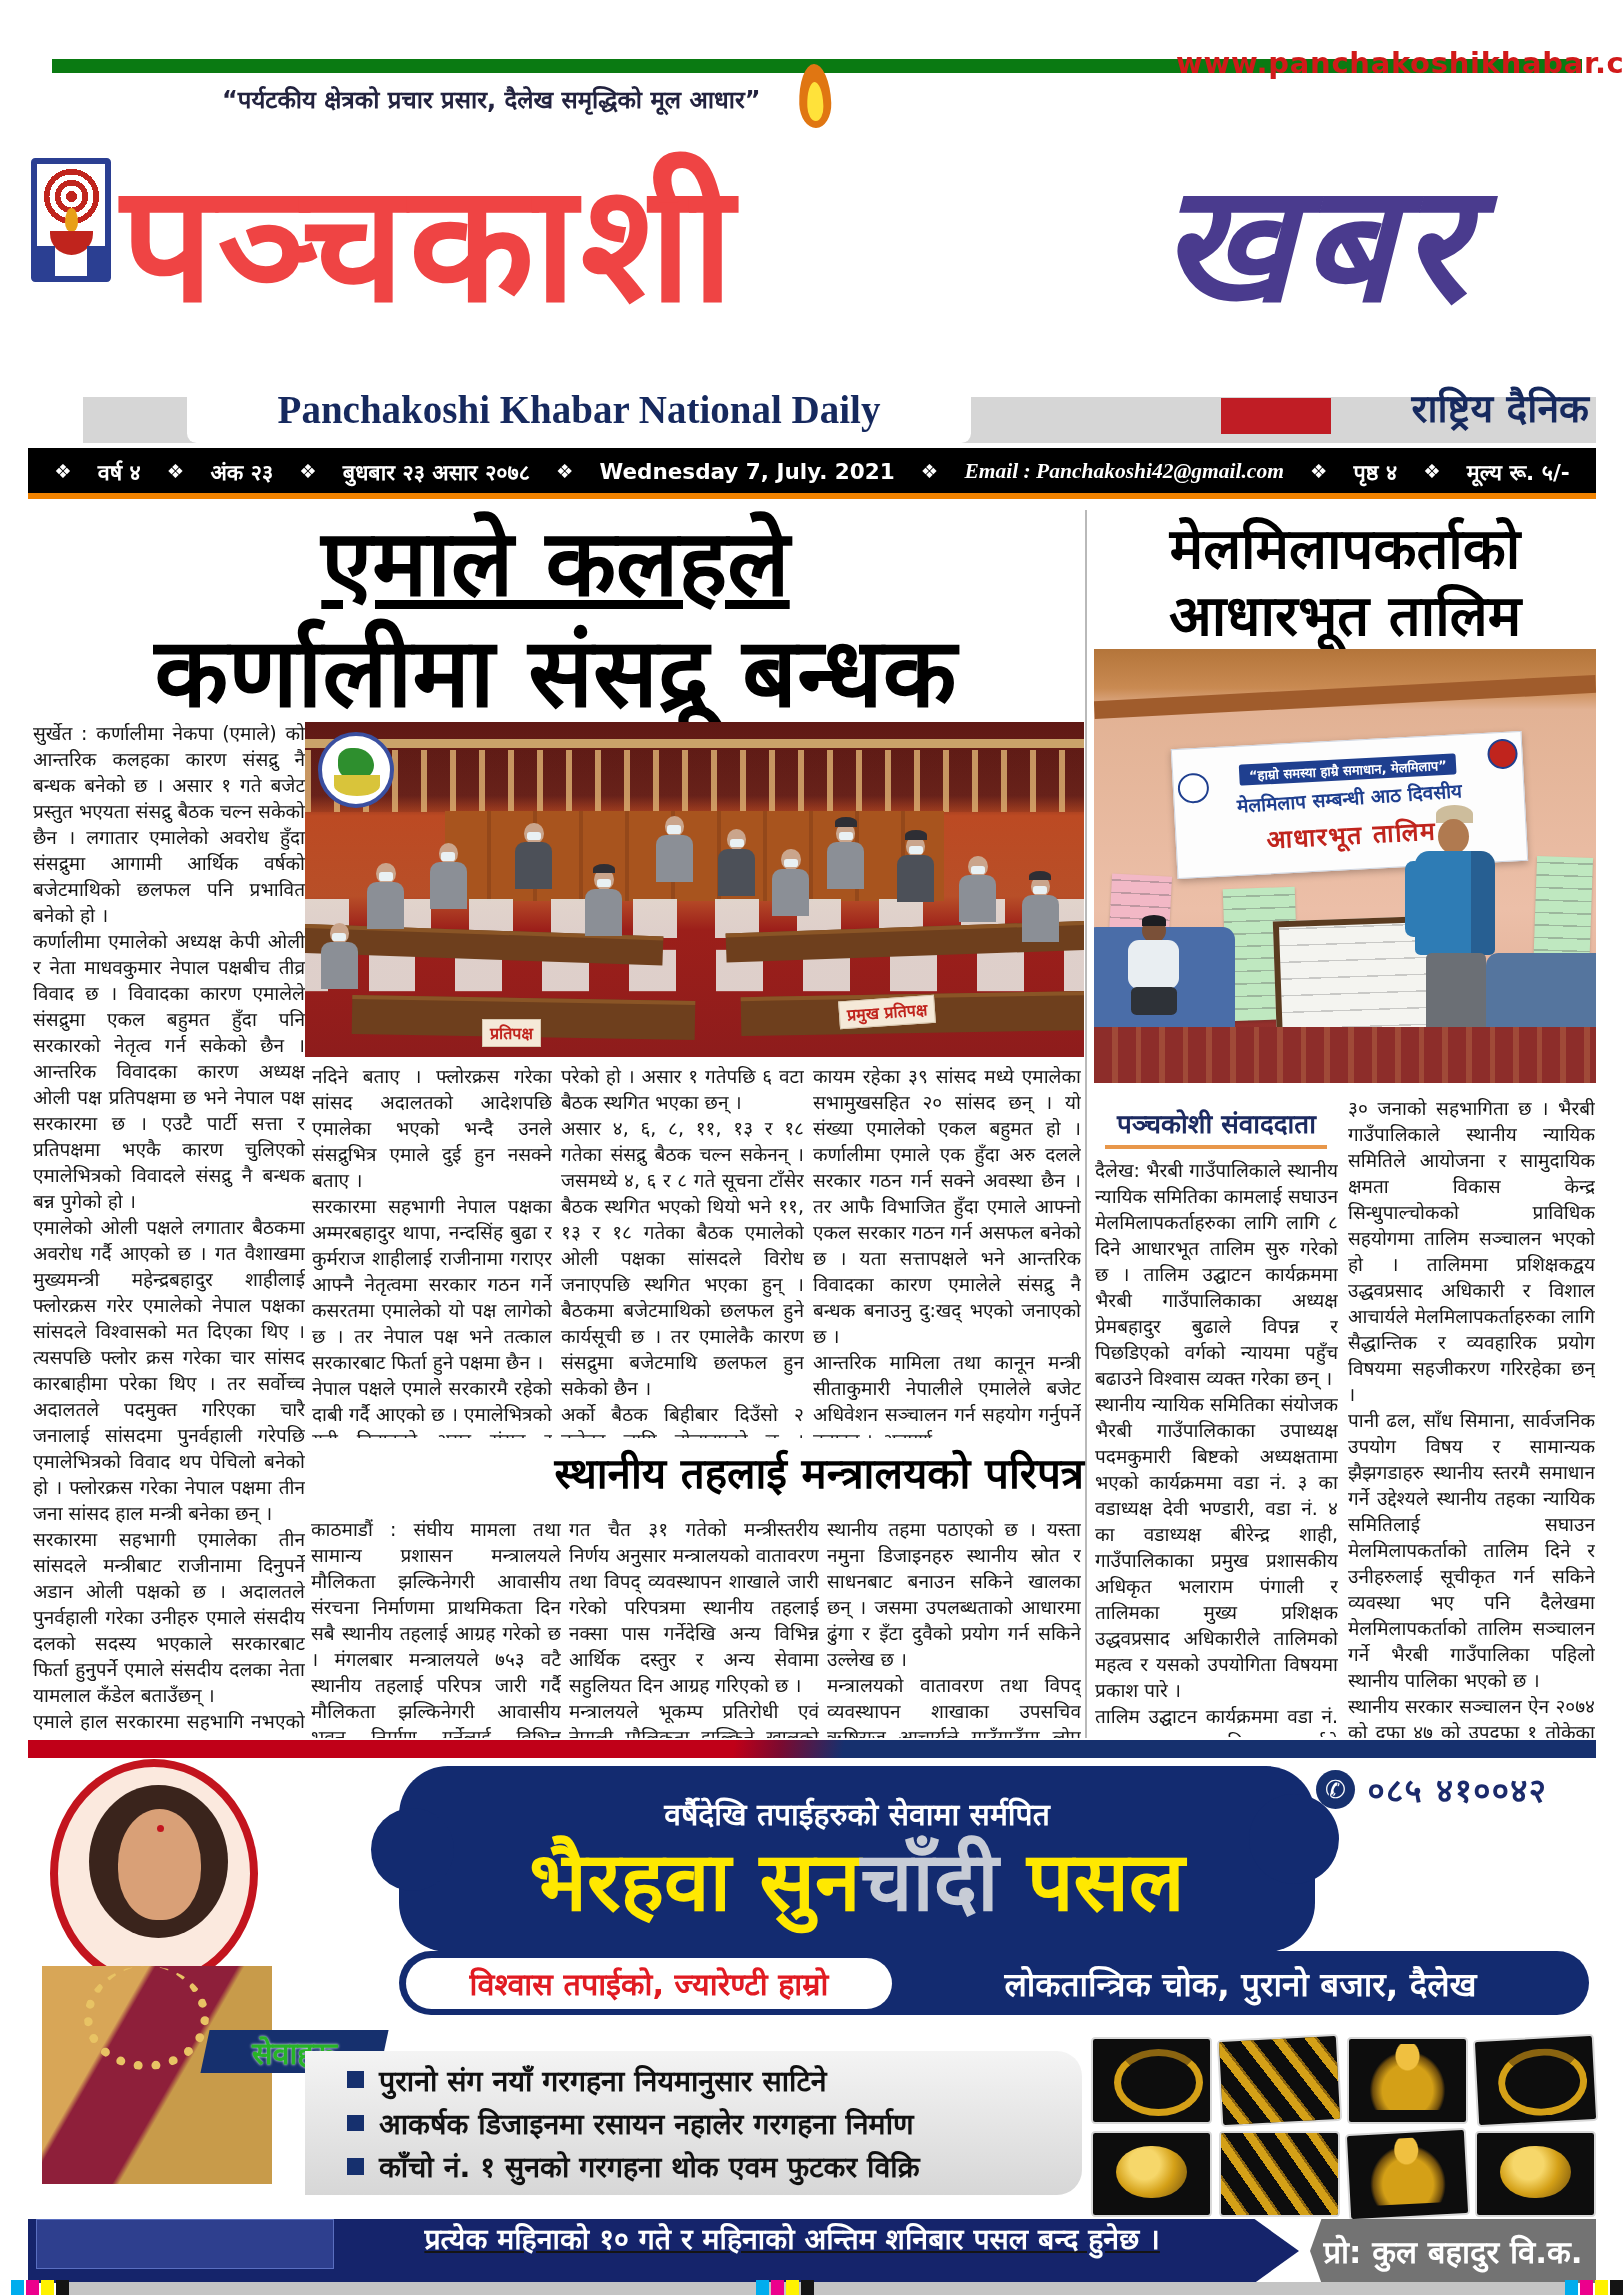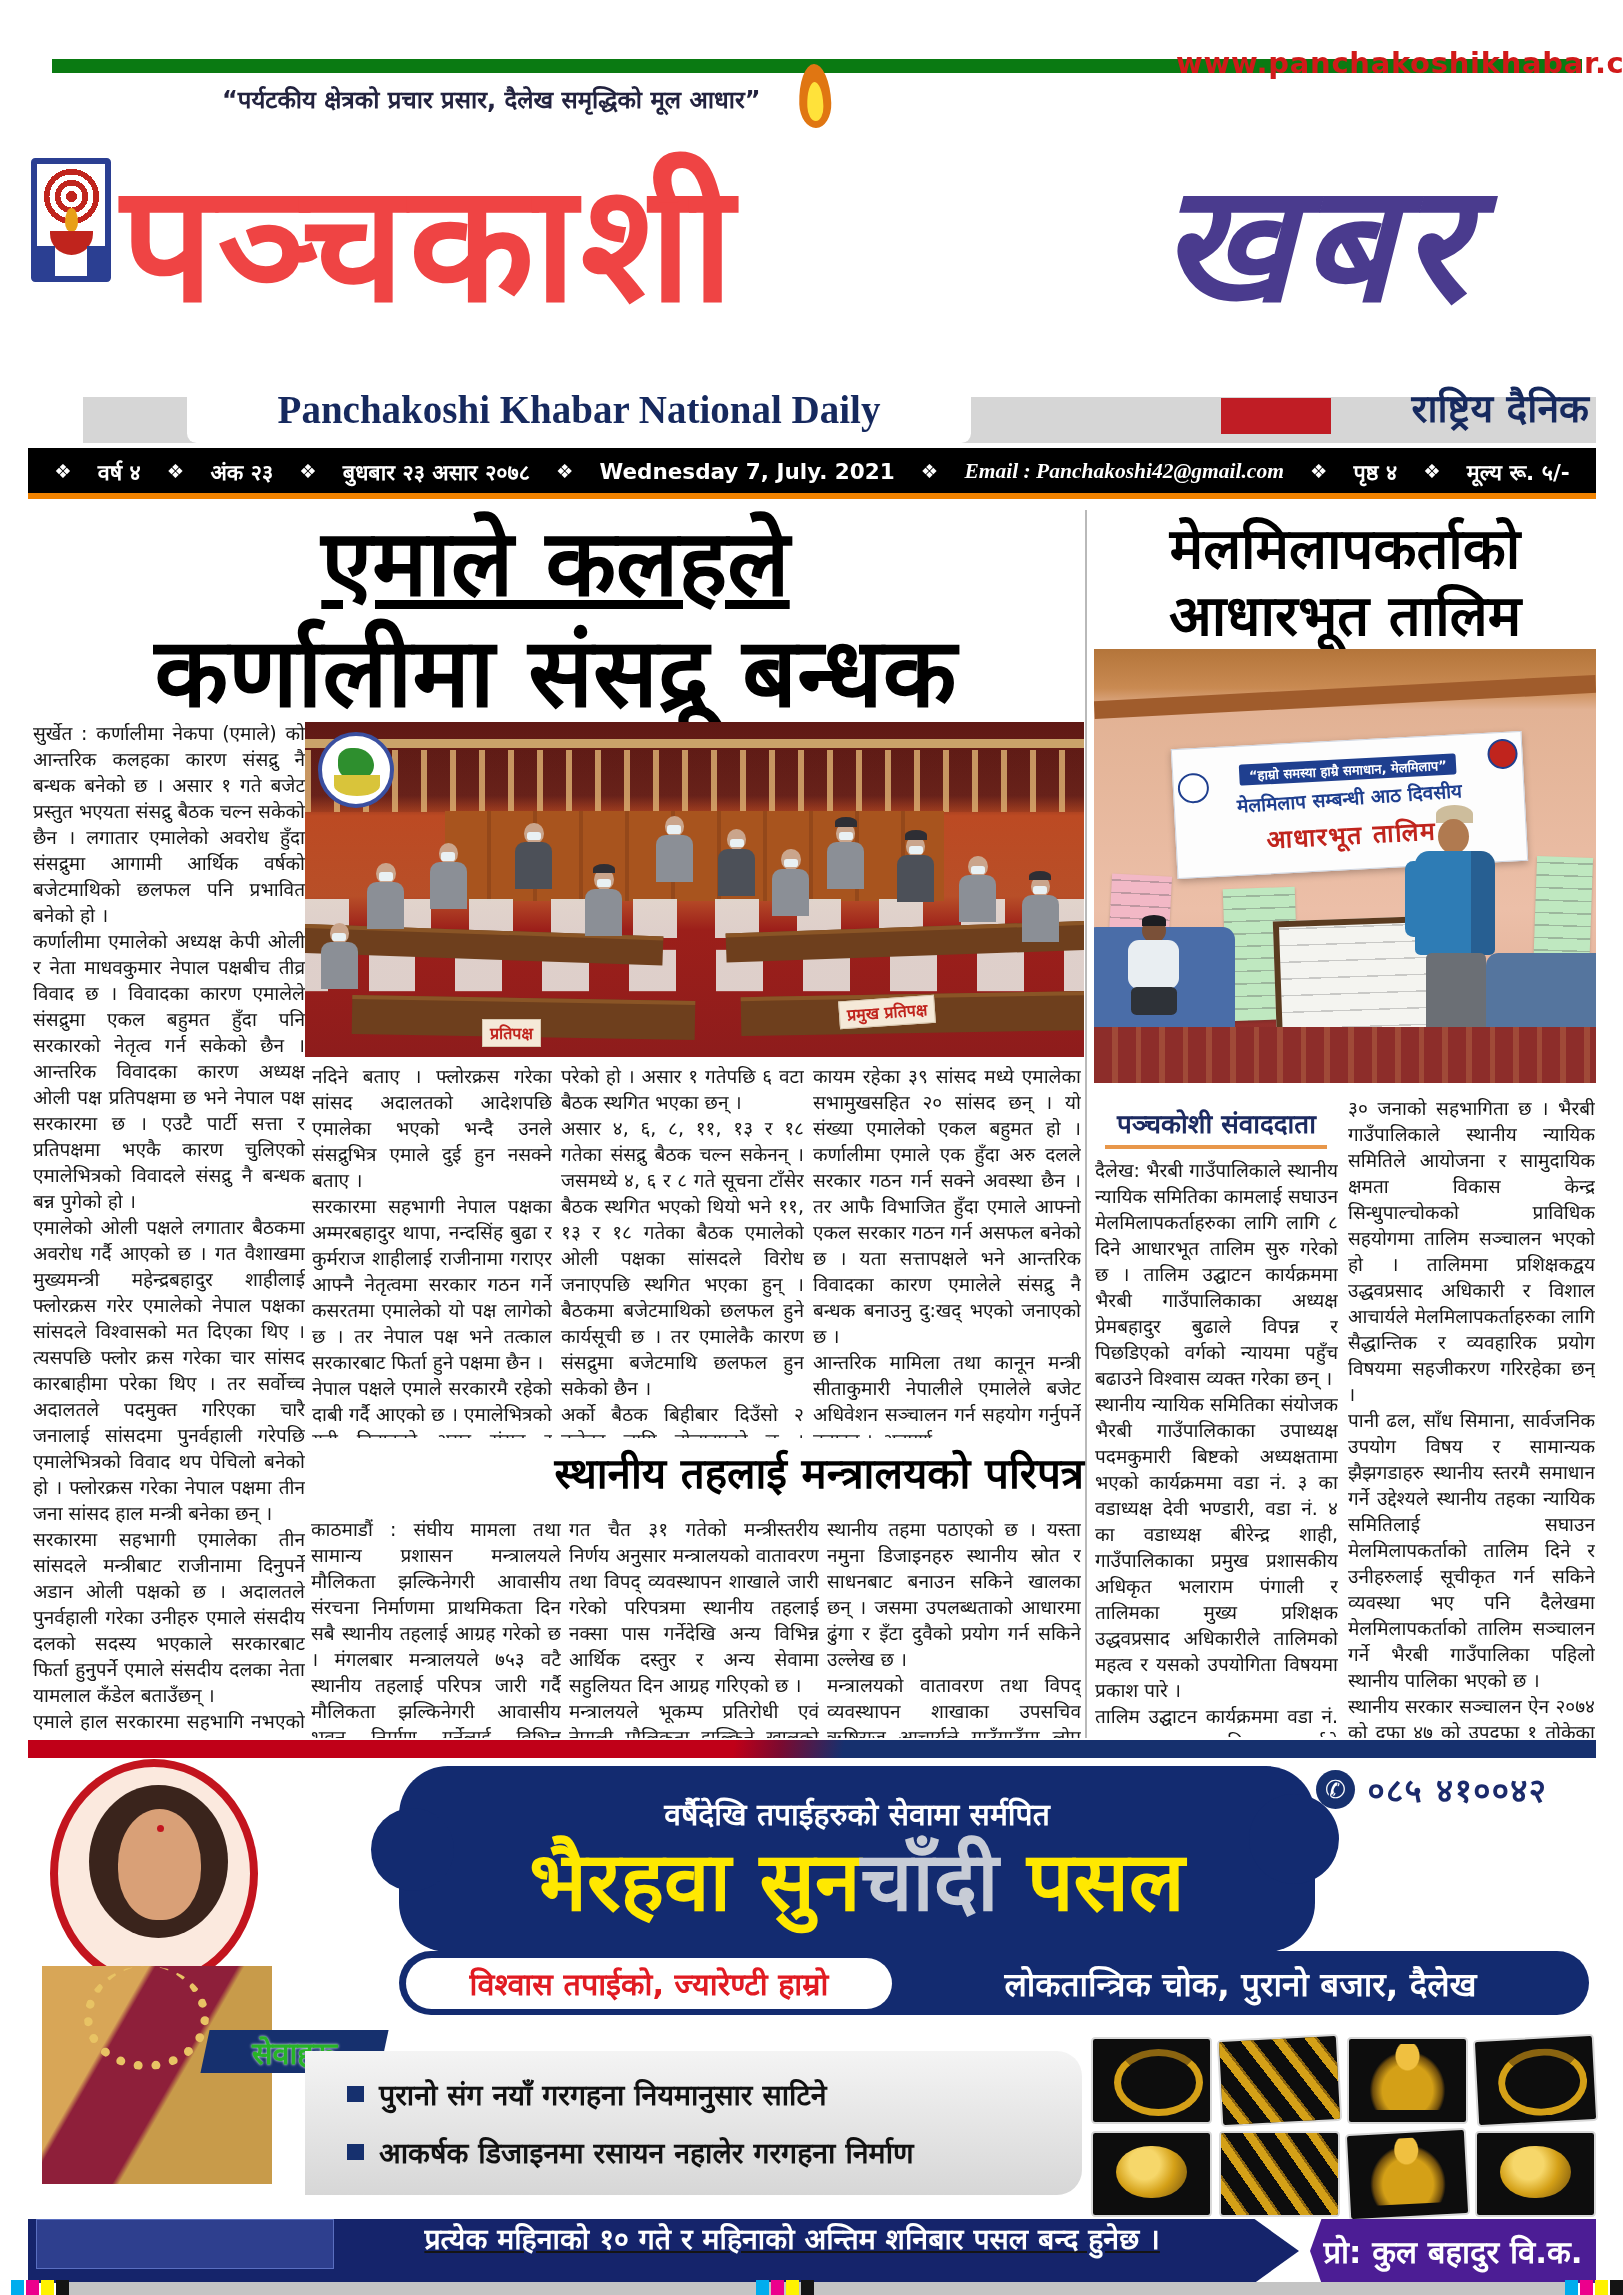--- a/index.html
+++ b/index.html
@@ -208,21 +208,21 @@
   .jtile.set::after{content:"";position:absolute;left:12%;top:6%;width:76%;height:80%;
       background:radial-gradient(ellipse at 50% 18%,#f0c040 0 18%,transparent 20%),
                  radial-gradient(ellipse at 50% 70%,#d4a017 0 40%,#6a4a0c 55%,transparent 60%);}
   .jtile.ball::after{content:"";position:absolute;left:20%;top:16%;width:60%;height:64%;border-radius:50%;
       background:radial-gradient(circle at 40% 35%,#f6d76a 0 28%,#d4a017 55%,#6a4a0c 100%);}
   .ad-notice{position:absolute;left:28px;top:2219px;width:1271px;height:64px;background:#15246b;
       clip-path:polygon(0 0,96.5% 0,100% 50%,96.5% 100%,0 100%);
       display:flex;align-items:flex-start;text-decoration:underline;}
   .notice-imgbox{margin-left:8.3px;width:298px;height:50px;background:#2e3f8e;border:1.4px solid #5a6fc0;flex:0 0 auto;}
   .notice-text{flex:1;text-align:center;font-size:28.5px;font-weight:bold;color:#ffffff;padding-right:49px;}
-  .ad-prop{position:absolute;left:1310px;top:2219px;width:286px;height:64px;background:#4c1d95;
+  .ad-prop{position:absolute;left:1310px;top:2219px;width:286px;height:64px;background:#737373;
       clip-path:polygon(4% 0,100% 0,100% 100%,4% 100%,0 50%);
       display:flex;align-items:center;justify-content:center;font-size:31px;font-weight:bold;color:#fff;}
 
   
   .reg-bar{position:absolute;left:59px;top:2282px;width:1506px;height:14px;background:#c4c4c4;}
   .reg-group{position:absolute;top:2280px;height:16.7px;display:flex;gap:2.1px;}
   .reg-group.g1{left:11px;}
   .reg-group.g2{left:756px;}
   .reg-group.g3{left:1565px;}
   .reg-sq{width:13px;height:16.7px;}
@@ -463,20 +463,24 @@
 
   <div class="ad-services-panel" data-name="services-panel">
     <div class="svc-row" data-name="service-item">
       <div class="svc-bullet" data-name="bullet-square-icon"></div>
       <div class="svc-text" data-name="service-text">पुरानो संग नयाँ गरगहना नियमानुसार साटिने</div>
     </div>
     <div class="svc-row" data-name="service-item">
       <div class="svc-bullet" data-name="bullet-square-icon"></div>
       <div class="svc-text" data-name="service-text">आकर्षक डिजाइनमा रसायन नहालेर गरगहना निर्माण</div>
     </div>
+    <div class="svc-row" data-name="service-item">
+      <div class="svc-bullet" data-name="bullet-square-icon"></div>
+      <div class="svc-text" data-name="service-text">काँचो नं. १ सुनको गरगहना थोक एवम फुटकर विक्रि</div>
+    </div>
   </div>
 
   <div class="ad-jewelry" data-name="jewelry-photo-grid">
     <div class="jtile ring" data-name="jewelry-tile"></div>
     <div class="jtile chain t-rot" data-name="jewelry-tile"></div>
     <div class="jtile set" data-name="jewelry-tile"></div>
     <div class="jtile ring t-rot" data-name="jewelry-tile"></div>
     <div class="jtile ball" data-name="jewelry-tile"></div>
     <div class="jtile chain" data-name="jewelry-tile"></div>
     <div class="jtile set t-rot" data-name="jewelry-tile"></div>

